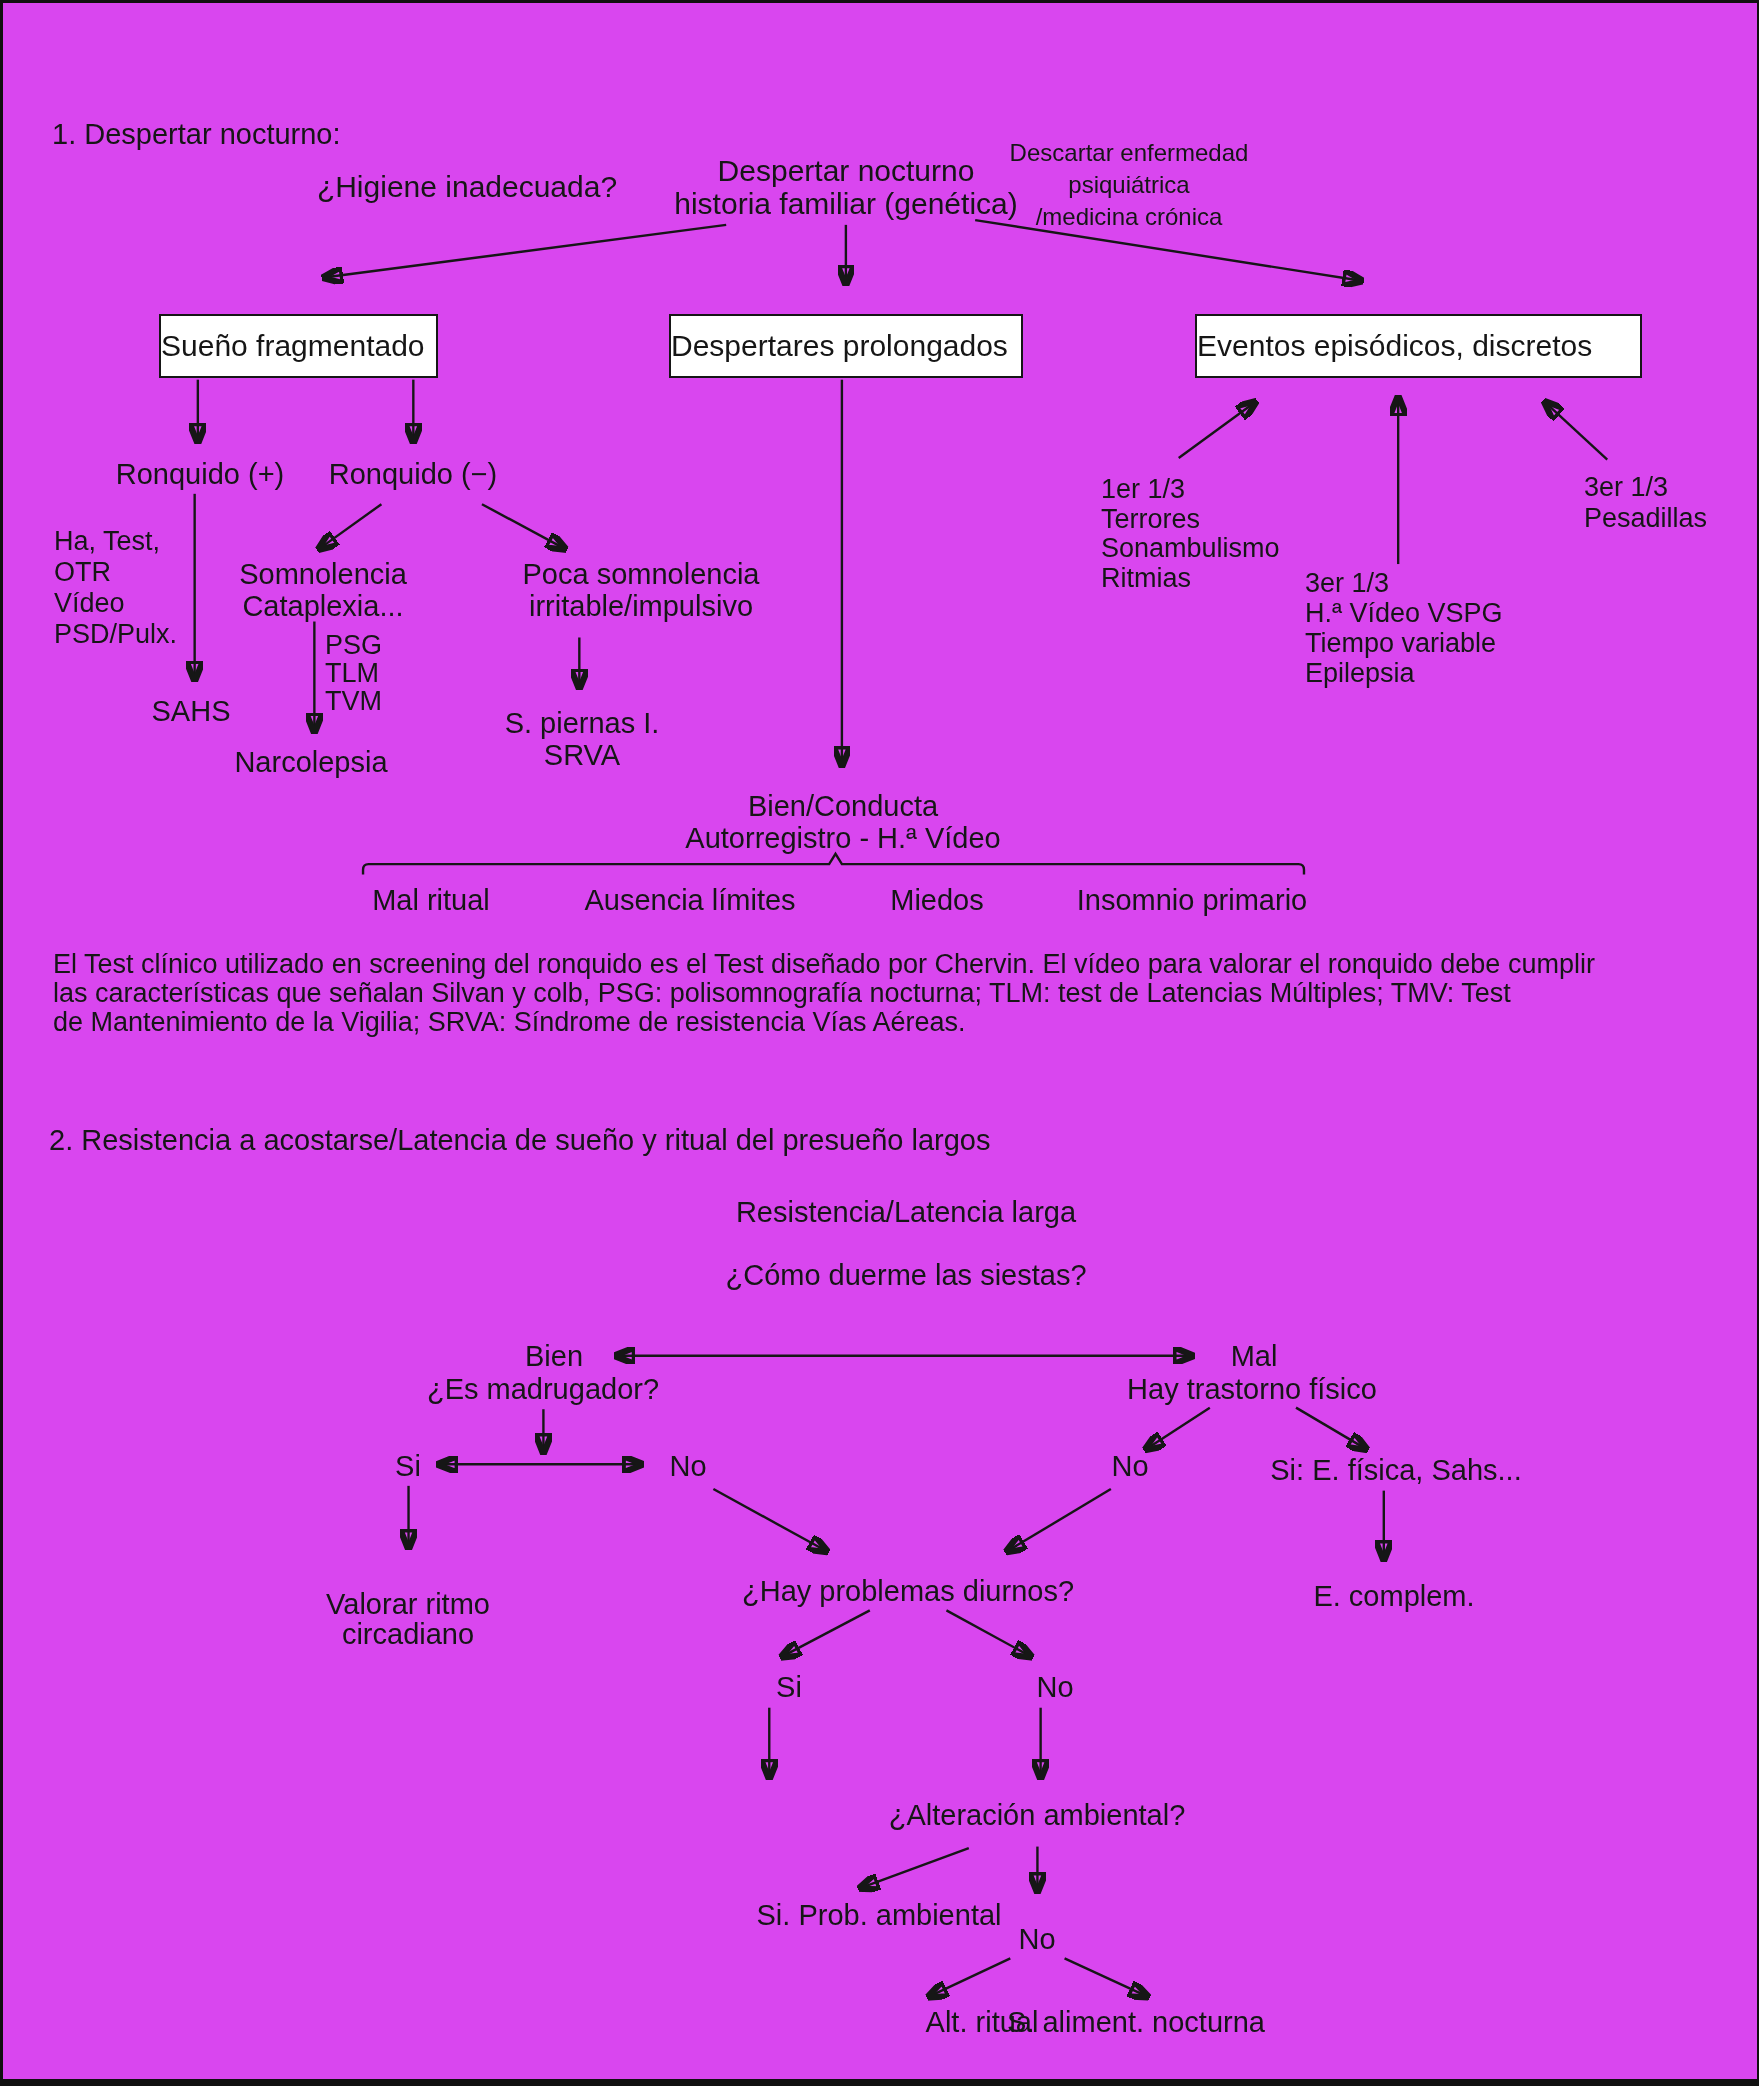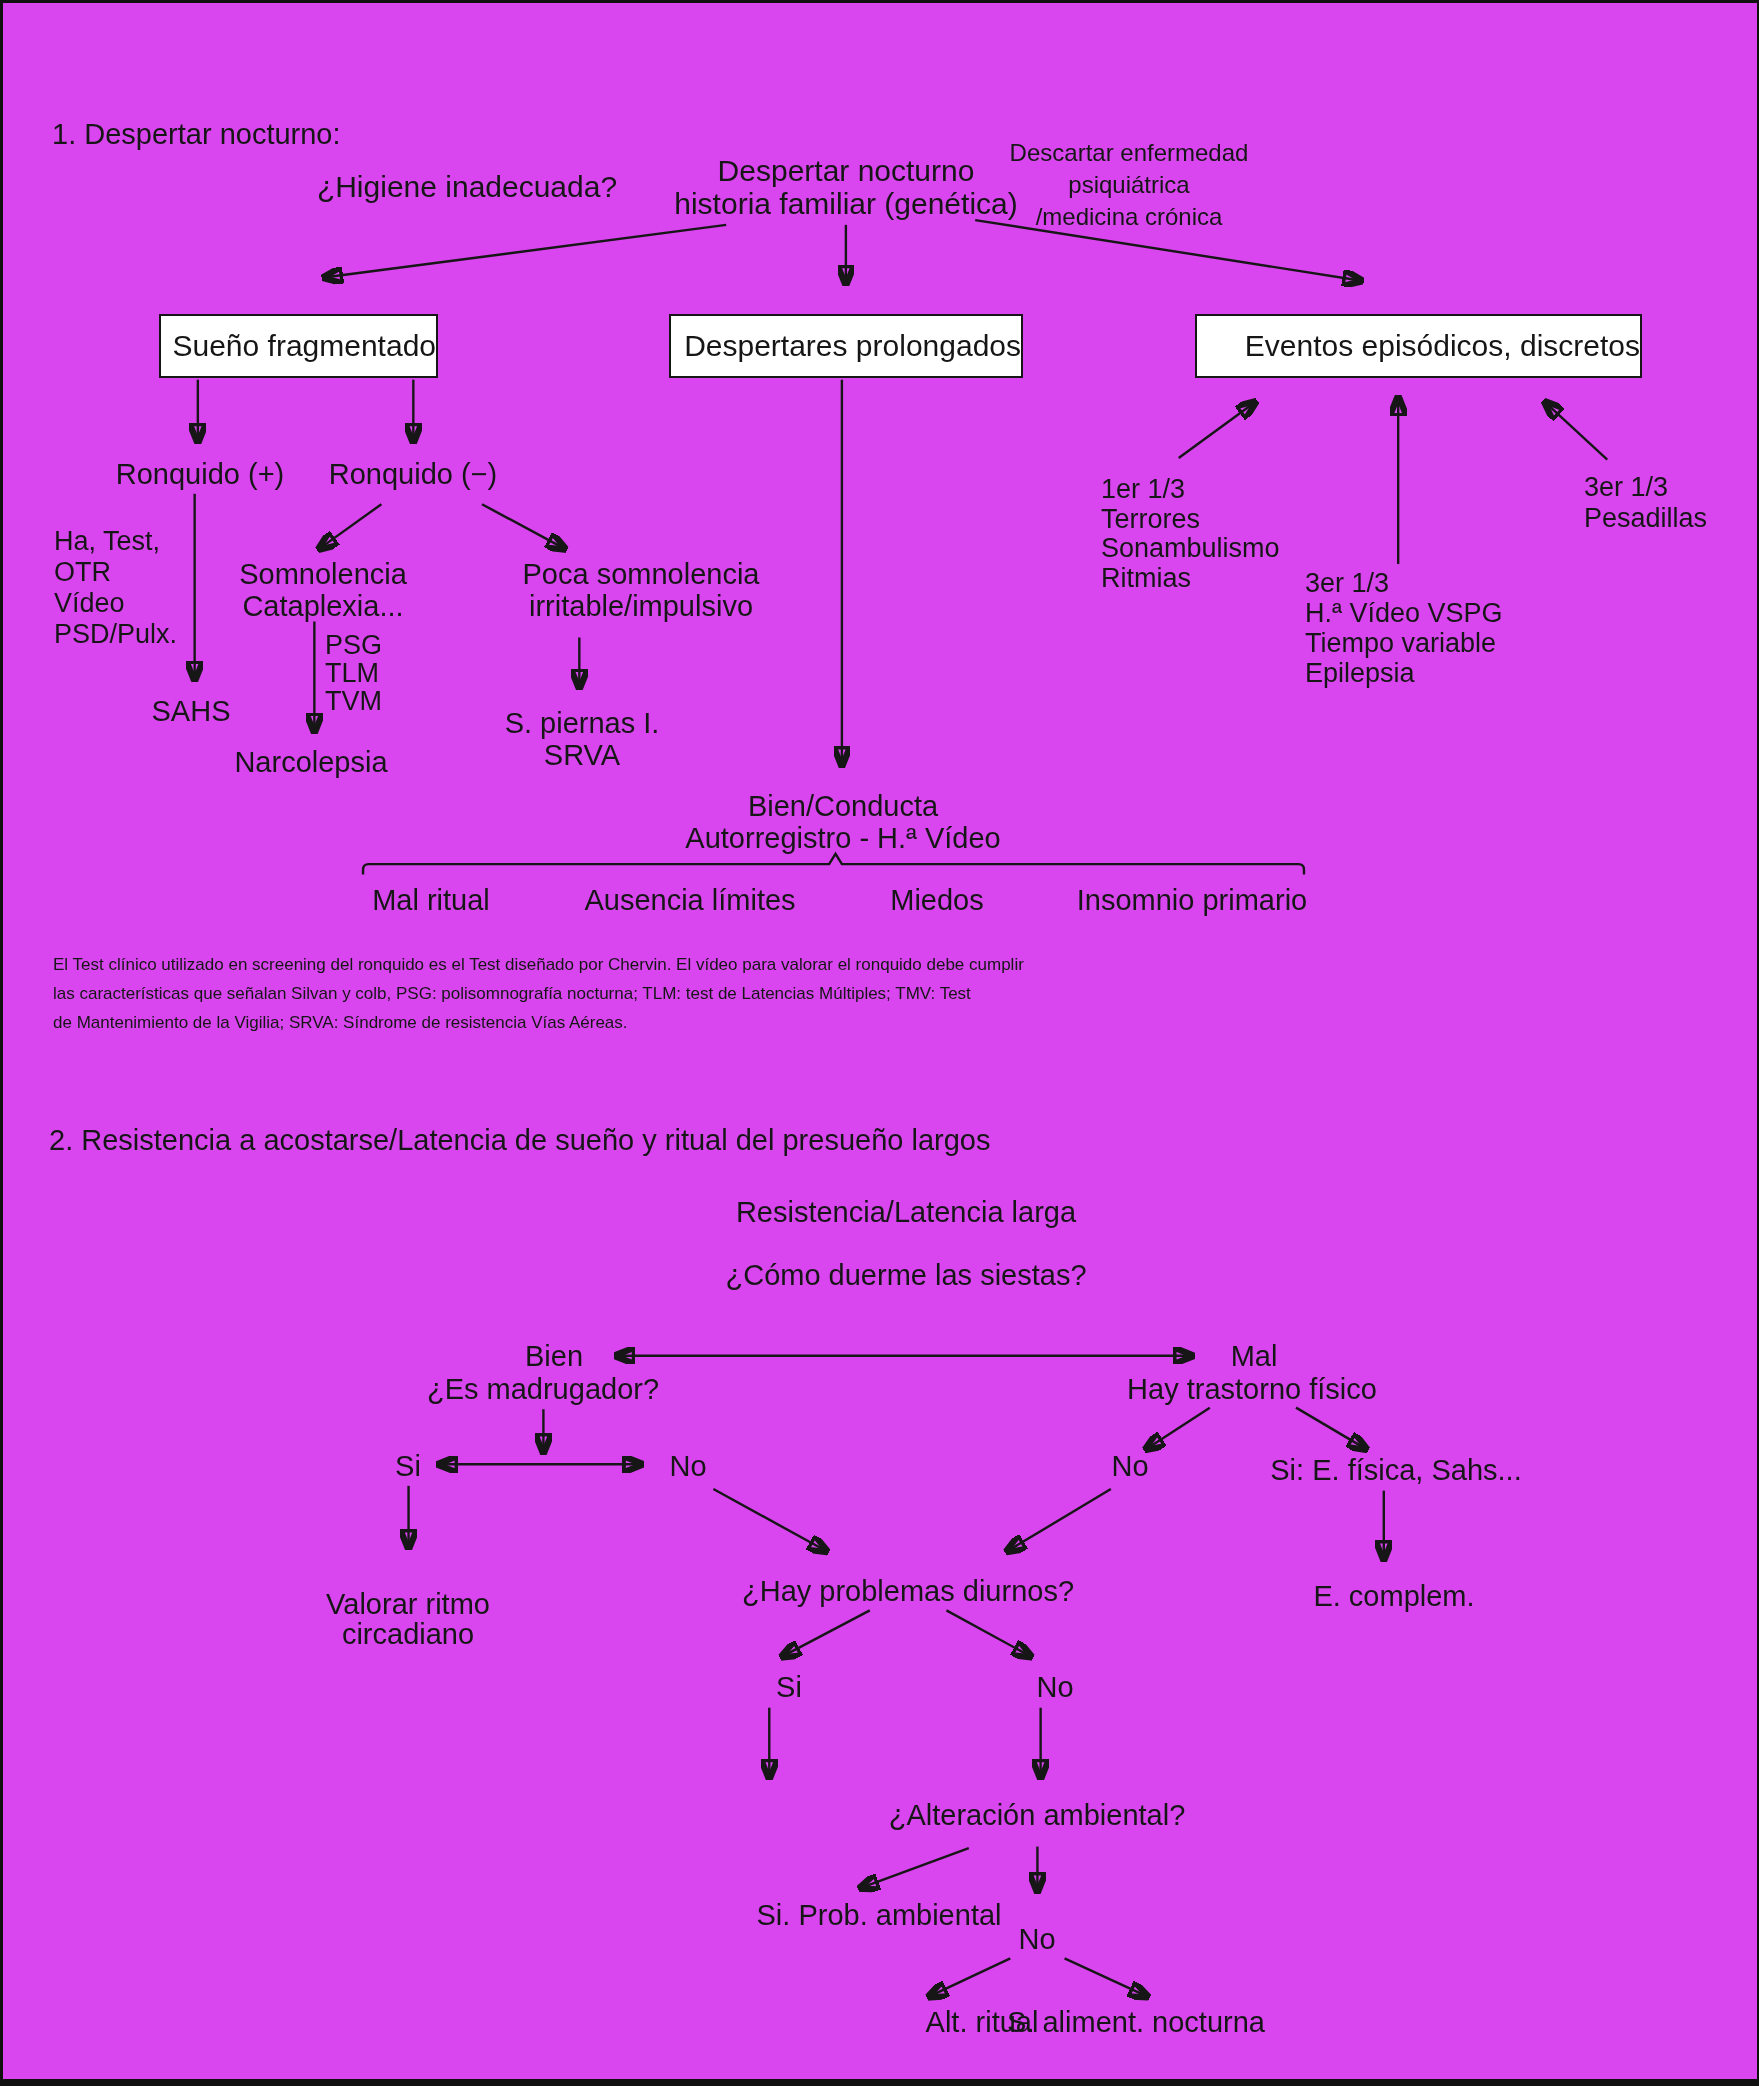--- a/index.html
+++ b/index.html
@@ -2,24 +2,24 @@
 <html style="font-size:12.8px"><head>
 <meta charset="utf-8">
 <style>
   html,body{margin:0;padding:0;background:#ffffff;}
   #canvas{position:relative;width:1760px;height:2087px;background:#d946ef;
     border:3.2px solid #101010;border-bottom:8px solid #101010;box-sizing:border-box;
     font-family:"Liberation Sans", sans-serif;color:#161616;overflow:hidden;}
   .n{position:absolute;transform:translate(-50%,-50%);text-align:center;
      font-size:29px;line-height:32px;white-space:nowrap;}
   .blk{position:absolute;font-size:27px;line-height:31px;white-space:nowrap;text-align:left;}
-  .box{position:absolute;border:2.4px solid #161616;display:flex;align-items:center;justify-content:flex-end;
+  .box{position:absolute;border:2.4px solid #161616;display:flex;align-items:center;justify-content:flex-start;
      font-size:30px;white-space:nowrap;box-sizing:border-box;background:#ffffff;}
   .hd{position:absolute;font-size:29px;white-space:nowrap;}
-  .fn{position:absolute;font-size:17px;line-height:29px;white-space:nowrap;}
+  .fn{position:absolute;font-size:27px;line-height:29px;white-space:nowrap;}
   svg.arrows{position:absolute;left:0;top:0;width:1760px;height:2087px;pointer-events:none;}
   svg.arrows line, svg.arrows path{stroke:#161616;stroke-width:3;fill:none;}
 </style>
 </head>
 <body>
 
 <div id="canvas">
 
   <svg class="arrows" viewBox="0 0 2205 2615">
     <defs>

